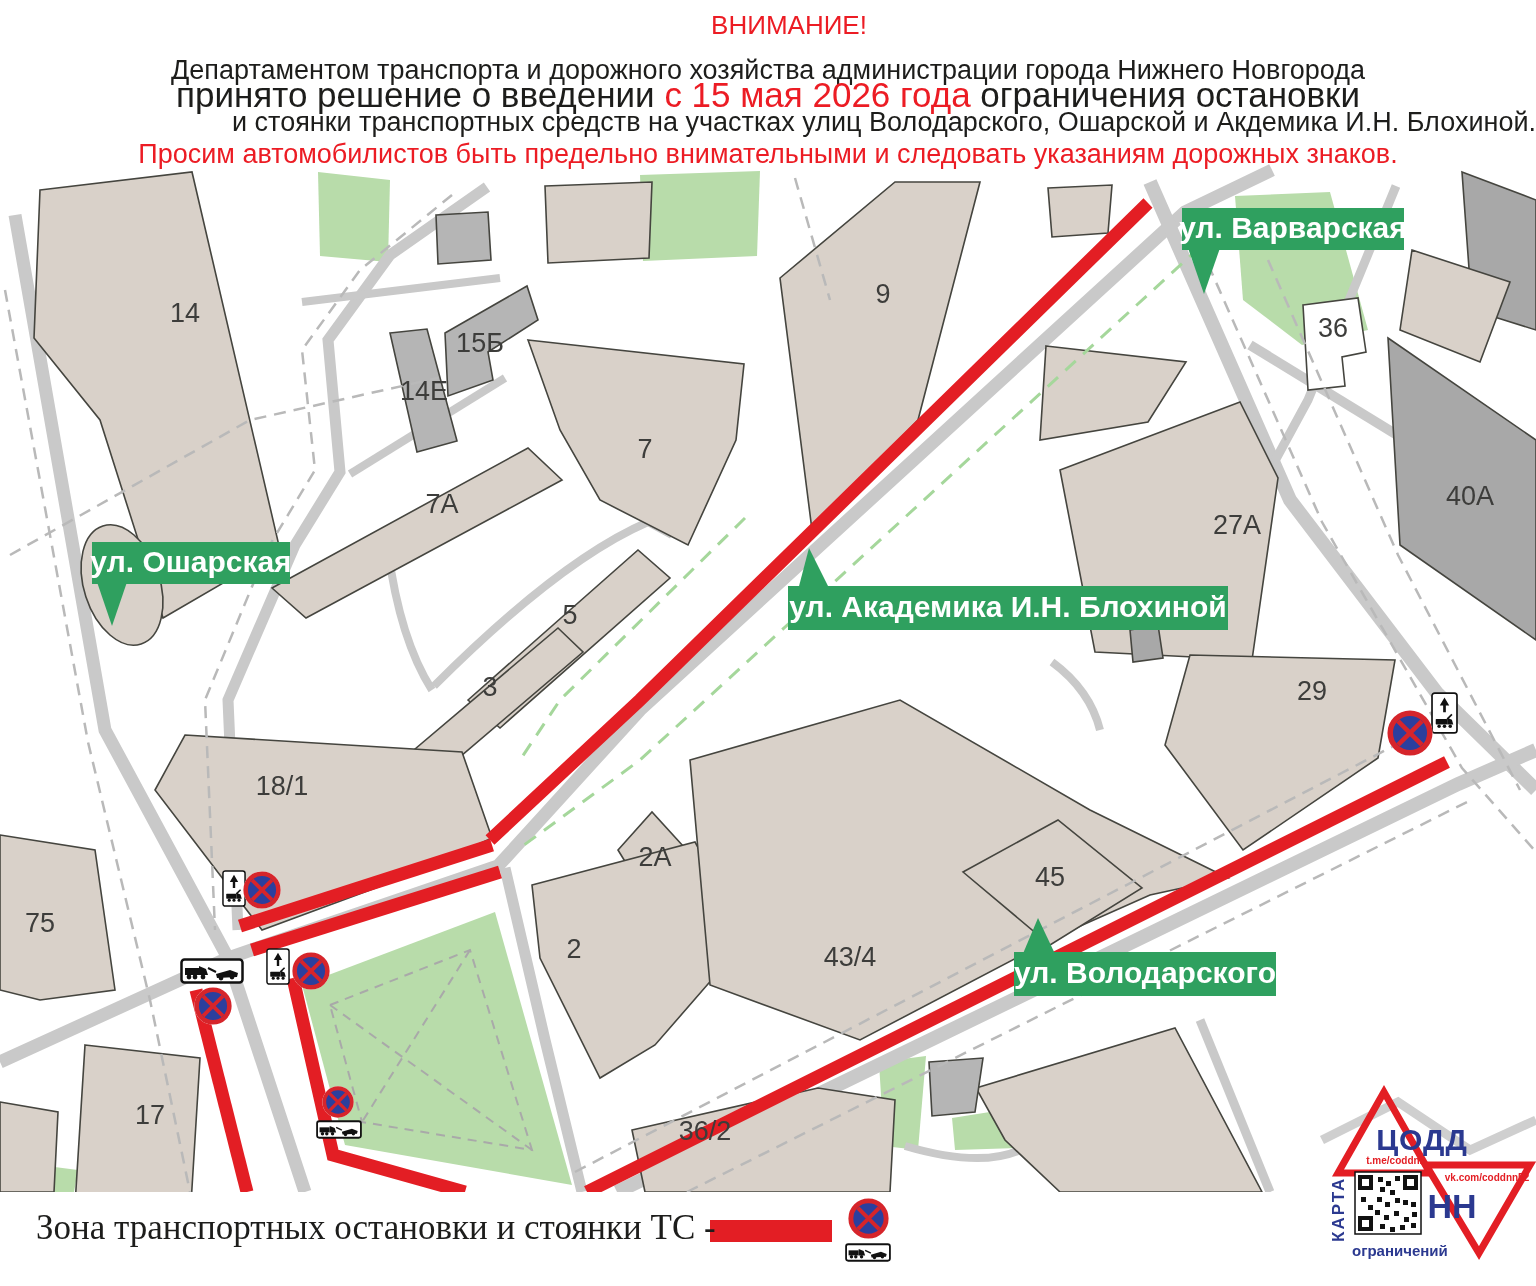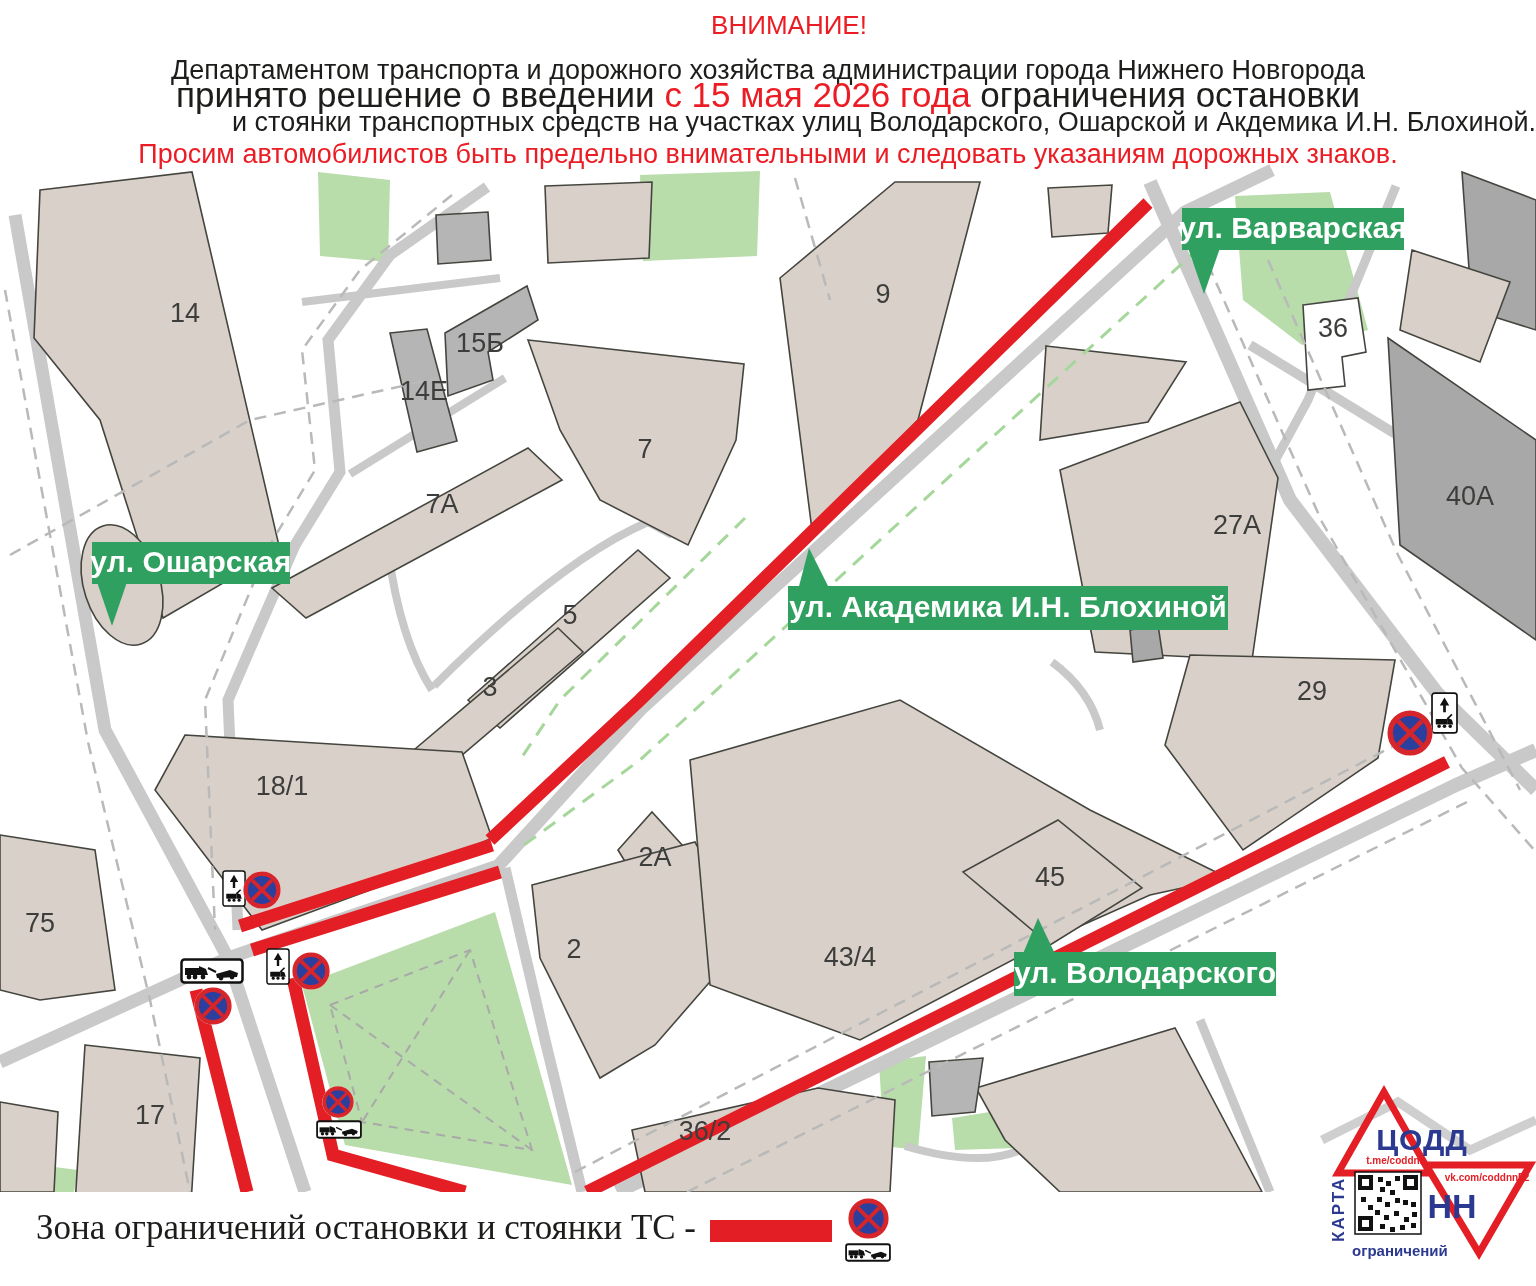--- a/index.html
+++ b/index.html
@@ -275,15 +275,15 @@
 </svg>
 
 <div>
   <div class="hdr red" id="hdr-title">ВНИМАНИЕ!</div>
   <div class="hdr" id="hdr-l1">Департаментом транспорта и дорожного хозяйства администрации города Нижнего Новгорода</div>
   <div class="hdr" id="hdr-l2"><span>принято решение о введении </span><span class="hl">с 15 мая 2026 года</span><span> ограничения остановки</span></div>
   <div class="hdr" id="hdr-l3">и стоянки транспортных средств на участках улиц Володарского, Ошарской и Акдемика И.Н. Блохиной.</div>
   <div class="hdr red" id="hdr-l4">Просим автомобилистов быть предельно внимательными и следовать указаниям дорожных знаков.</div>
 </div>
 
-<div id="legend-label">Зона ограничений остановки и стоянки ТС -</div>
+<div id="legend-label">Зона транспортных остановки и стоянки ТС -</div>
 
 </div>
 
 </body></html>

